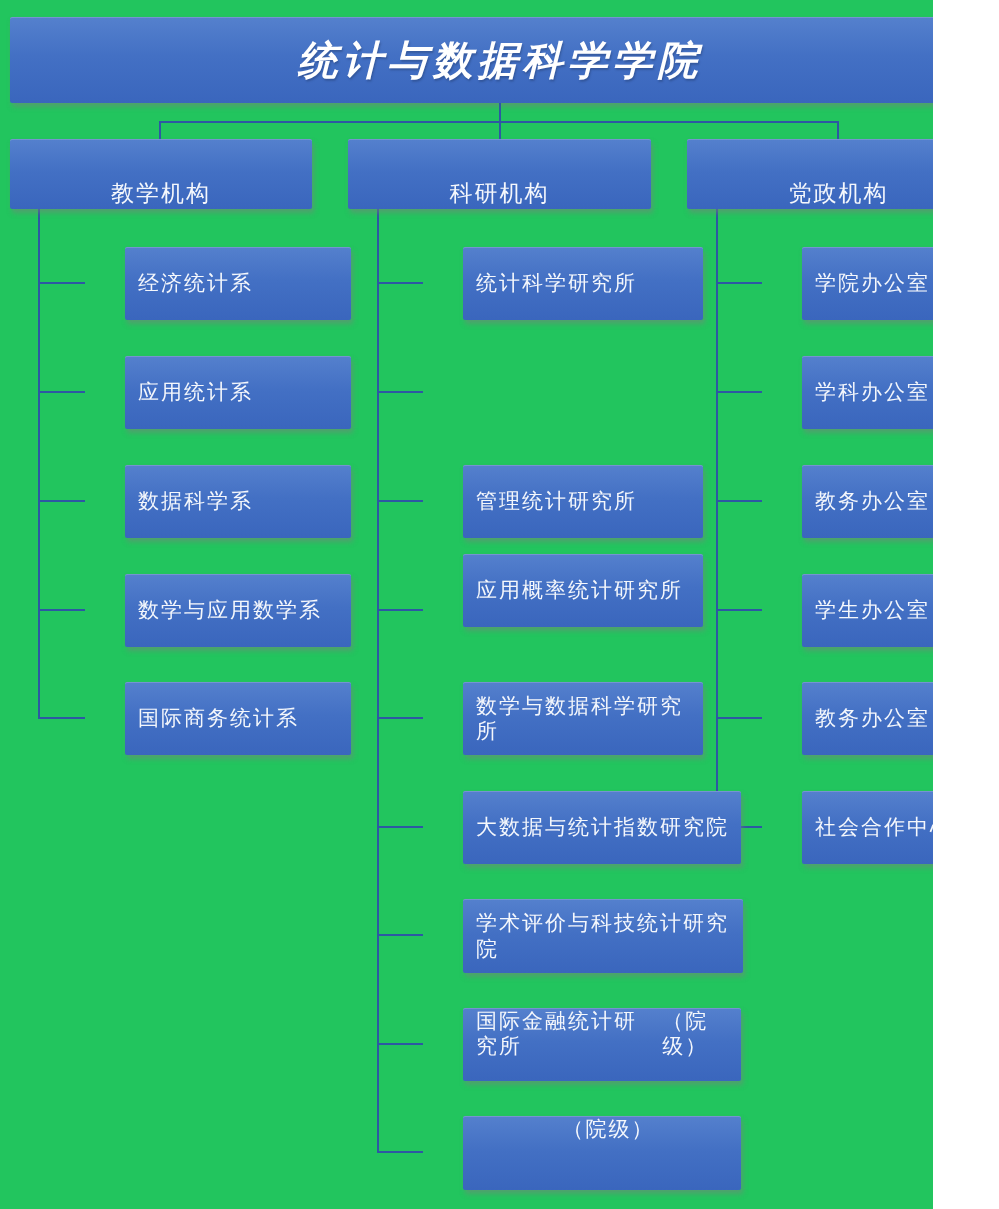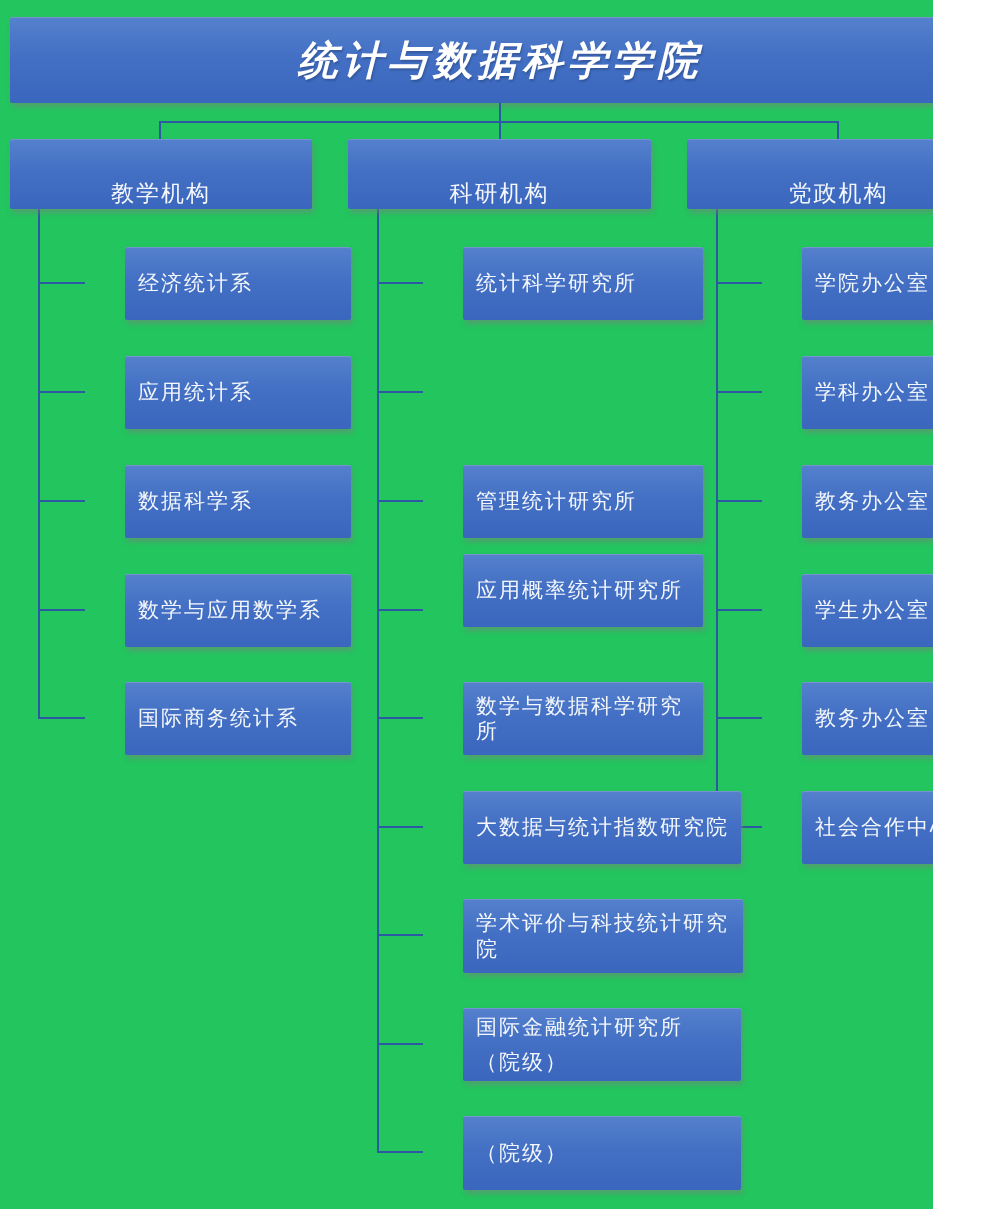--- a/index.html
+++ b/index.html
@@ -51,21 +51,21 @@
   .node {
     display: flex;
     align-items: center;
     padding-left: 13px;
     font-size: 21px;
     letter-spacing: 2px;
     line-height: 1.2;
     margin-left: 40px;
   }
   .node.two {
-    flex-direction: column;
+    flex-direction: row;
     align-items: flex-start;
     justify-content: center;
     gap: 9px;
   }
   .line {
     position: absolute;
     background: var(--connector-line);
   }
 </style>
 </head>

